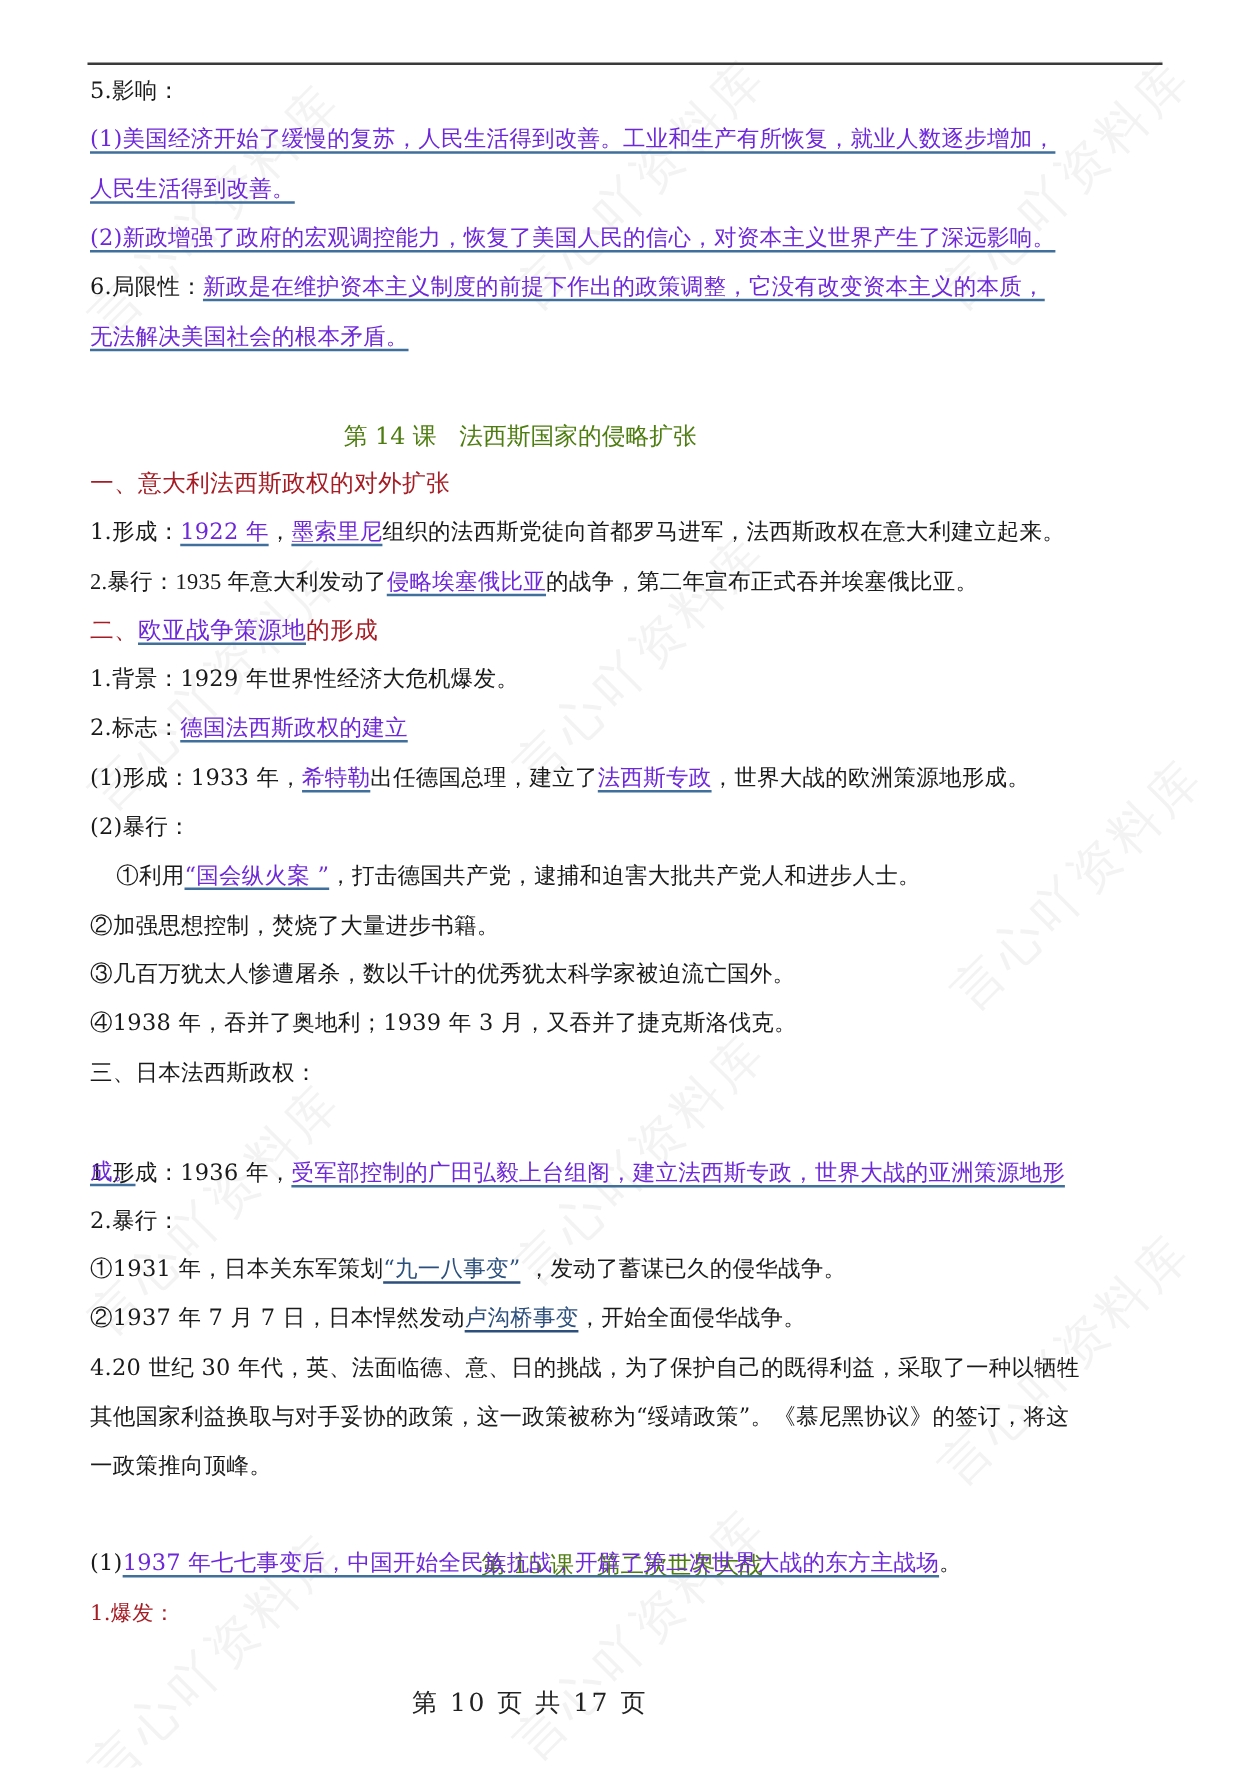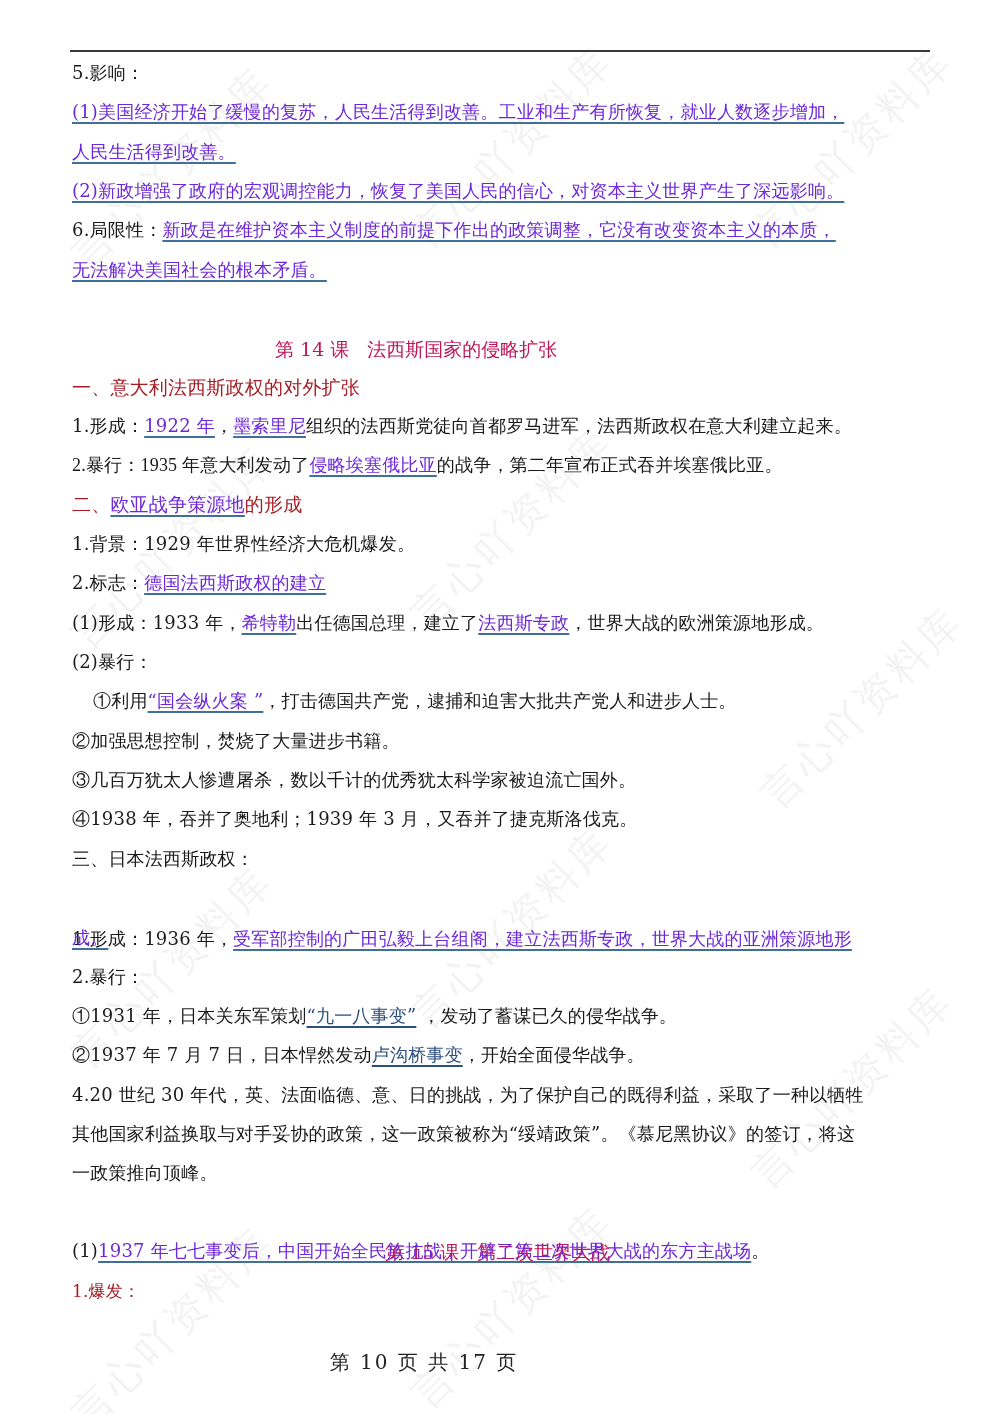--- a/index.html
+++ b/index.html
@@ -20,21 +20,21 @@
   .u {
     color: #6d28d9;
     text-decoration: underline;
     text-decoration-color: #3f6f9a;
     text-underline-offset: 4px;
     text-decoration-thickness: 1.5px;
   }
   .u.dark { color: #2c4f7c; text-decoration-color: #2c4f7c; }
   .red { color: #a51c24; }
   .title {
-    position: absolute; font-size: 19px; line-height: 24px; color: #be185d;
+    position: absolute; font-size: 19px; line-height: 24px; color: #4d7c0f;
     white-space: pre; font-weight: normal;
   }
   .footer {
     position: absolute; left: 0; width: 848px; text-align: center;
     top: 1349px; font-size: 20px; color: #222; letter-spacing: 2px;
   }
   .wm {
     position: absolute; font-size: 40px; color: rgba(160,160,160,0.13);
     transform: rotate(-45deg); white-space: nowrap; pointer-events: none;
     font-family: "DejaVu Sans", sans-serif; letter-spacing: 4px;

